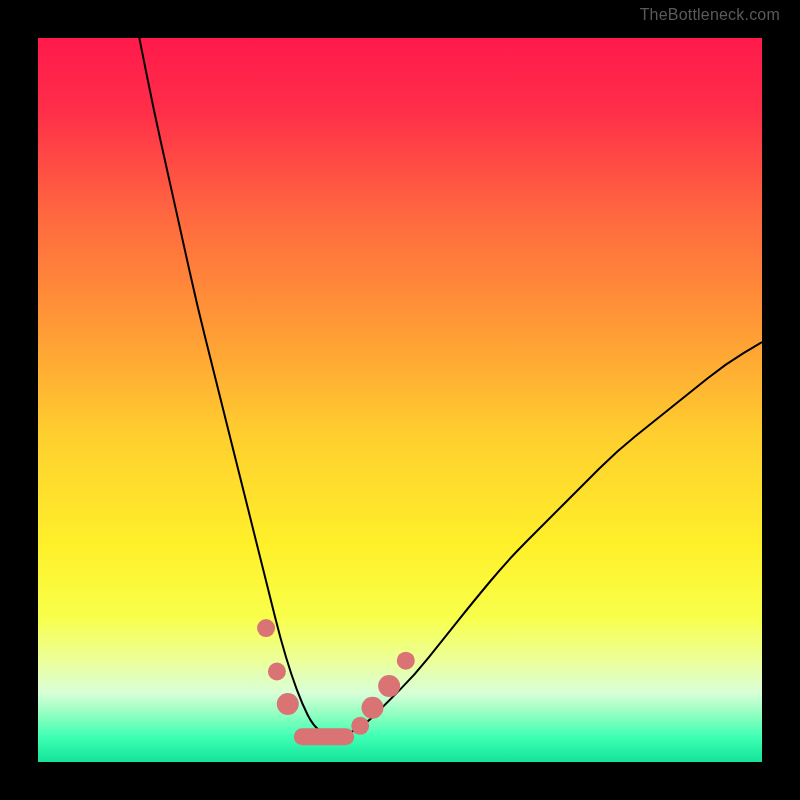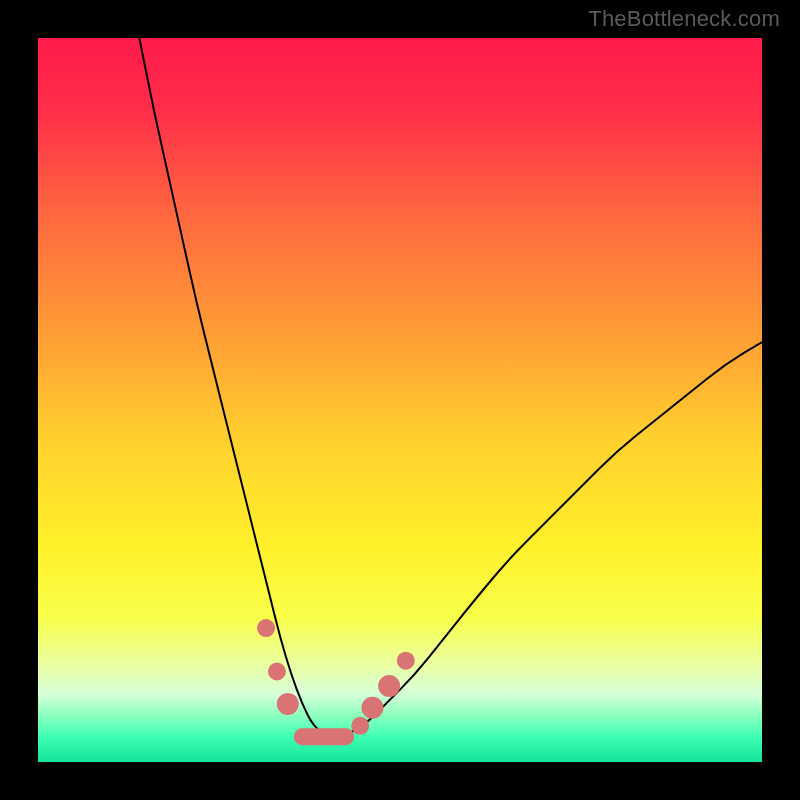--- a/index.html
+++ b/index.html
@@ -30,21 +30,21 @@
     left: 0;
     top: 0;
     width: 100%;
     height: 100%;
   }
   .watermark {
     position: absolute;
     top: 6px;
     right: 20px;
     color: #5a5a5a;
-    font-size: 22px;
+    font-size: 16px;
     font-weight: 500;
     letter-spacing: 0.2px;
     user-select: none;
   }
   svg.curve {
     position: absolute;
     left: 0;
     top: 0;
     width: 100%;
     height: 100%;

